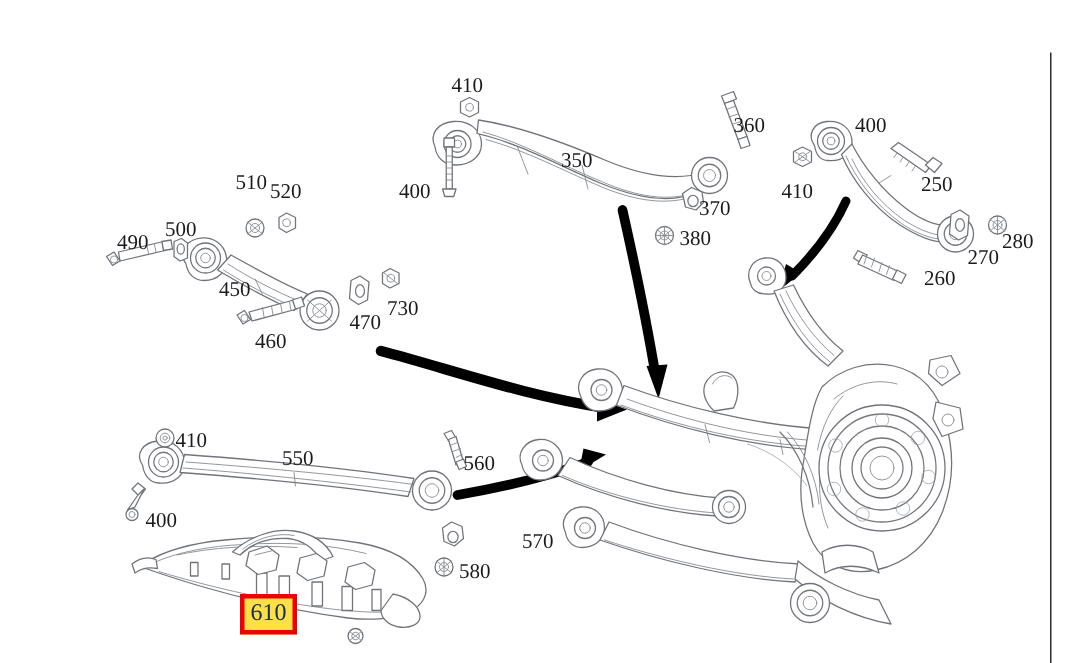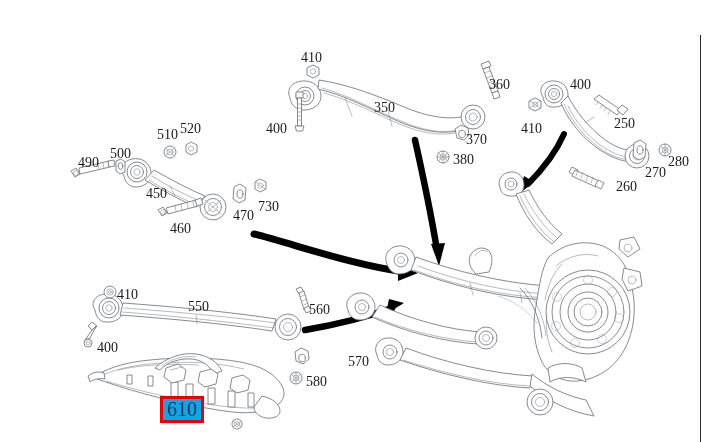--- a/index.html
+++ b/index.html
@@ -15,25 +15,25 @@
     position:absolute;
     font-family:"Liberation Serif", serif;
     font-size:14px;line-height:14px;
     color:#1a1a1a;
     white-space:nowrap;
     user-select:none;
   }
   .hl{
     position:absolute;
     box-sizing:border-box;
-    background:#0ea5e9;
+    background:#fde047;
     border:3px solid #ef0000;
     color:#14304f;
     font-family:"Liberation Serif", serif;
-    font-size:20px;line-height:14px;
+    font-size:16px;line-height:14px;
     padding:3px 4px 4px 4px;
     white-space:nowrap;
     user-select:none;
   }
   .vrule{position:absolute;background:#2b2b2b;width:1px;}
 </style>
 </head>
 <body>
 
 <div id="stage">
@@ -397,21 +397,21 @@
   </svg>
 
   <span class="lbl" style="left:301px;top:51px;">410</span>
   <span class="lbl" style="left:489px;top:78px;">360</span>
   <span class="lbl" style="left:570px;top:78px;">400</span>
   <span class="lbl" style="left:374px;top:101px;">350</span>
   <span class="lbl" style="left:521px;top:122px;">410</span>
   <span class="lbl" style="left:266px;top:122px;">400</span>
   <span class="lbl" style="left:578px;top:117px;margin-left:36px;">250</span>
   <span class="lbl" style="left:466px;top:133px;">370</span>
-  <span class="lbl" style="left:157px;top:128px;text-align:right;">510</span>
+  <span class="lbl" style="left:157px;top:116px;text-align:right;">510</span>
   <span class="lbl" style="left:180px;top:122px;">520</span>
   <span class="lbl" style="left:453px;top:153px;">380</span>
   <span class="lbl" style="left:668px;top:155px;">280</span>
   <span class="lbl" style="left:110px;top:147px;">500</span>
   <span class="lbl" style="left:78px;top:156px;">490</span>
   <span class="lbl" style="left:645px;top:166px;">270</span>
   <span class="lbl" style="left:588px;top:180px;margin-left:28px;">260</span>
   <span class="lbl" style="left:146px;top:187px;">450</span>
   <span class="lbl" style="left:258px;top:200px;">730</span>
   <span class="lbl" style="left:233px;top:209px;">470</span>

